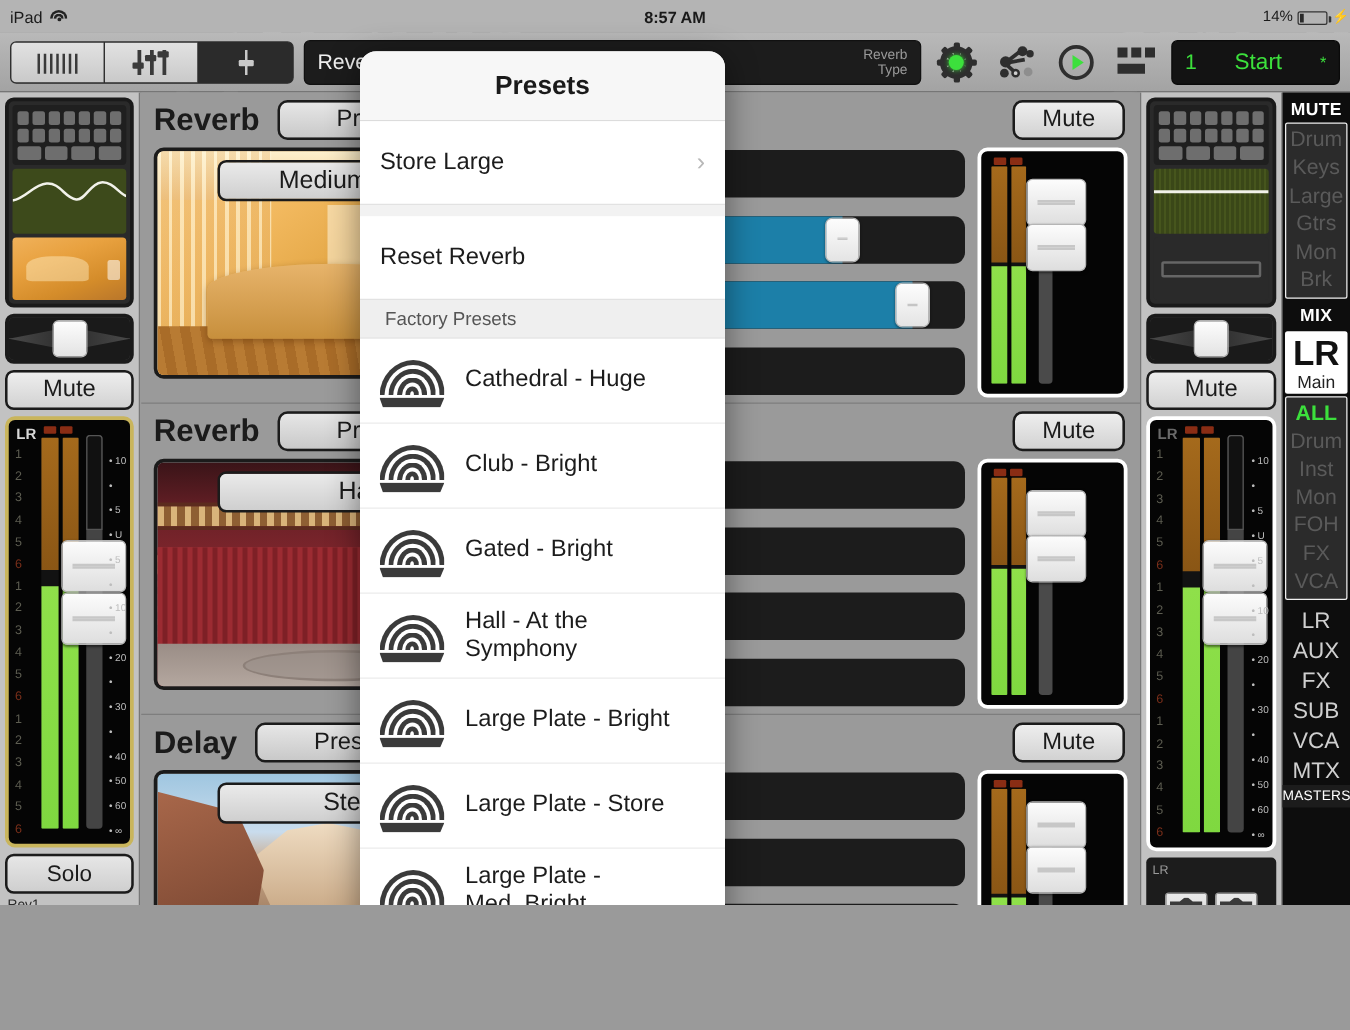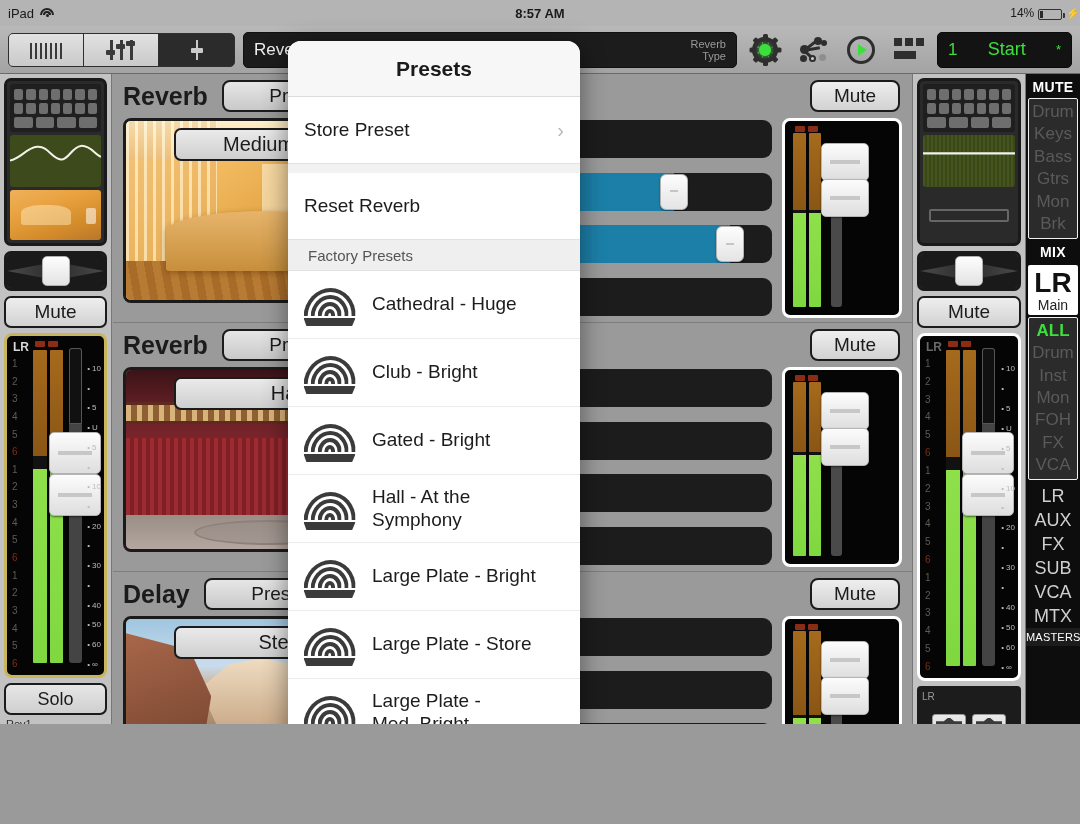--- a/index.html
+++ b/index.html
@@ -798,21 +798,21 @@
         </div>
       </div>
       <div class="main-name">Main</div>
     </div>
 
     <div class="navbar">
       <div class="nav-sec-title">MUTE</div>
       <div class="nav-group">
         <div class="nav-item">Drum</div>
         <div class="nav-item">Keys</div>
-        <div class="nav-item">Bass</div>
+        <div class="nav-item">Large</div>
         <div class="nav-item">Gtrs</div>
         <div class="nav-item">Mon</div>
         <div class="nav-item">Brk</div>
       </div>
       <div class="nav-sec-title">MIX</div>
       <div class="nav-white-panel">
         <div class="nav-big">LR</div>
         <div class="nav-sub">Main</div>
       </div>
       <div class="nav-group">
@@ -832,21 +832,21 @@
         <div class="nav-plain">VCA</div>
         <div class="nav-plain">MTX</div>
       </div>
       <div class="nav-masters">MASTERS</div>
     </div>
   </div>
 
   <div class="popover">
     <div class="pop-title">Presets</div>
     <div class="pop-row">
-      <span>Store Preset</span>
+      <span>Store Large</span>
       <span class="chev">›</span>
     </div>
     <div class="pop-gap"></div>
     <div class="pop-row">
       <span>Reset Reverb</span>
     </div>
     <div class="pop-section">Factory Presets</div>
     <div class="pop-list">
       <div class="pop-item">
         <span class="rev-icon">

